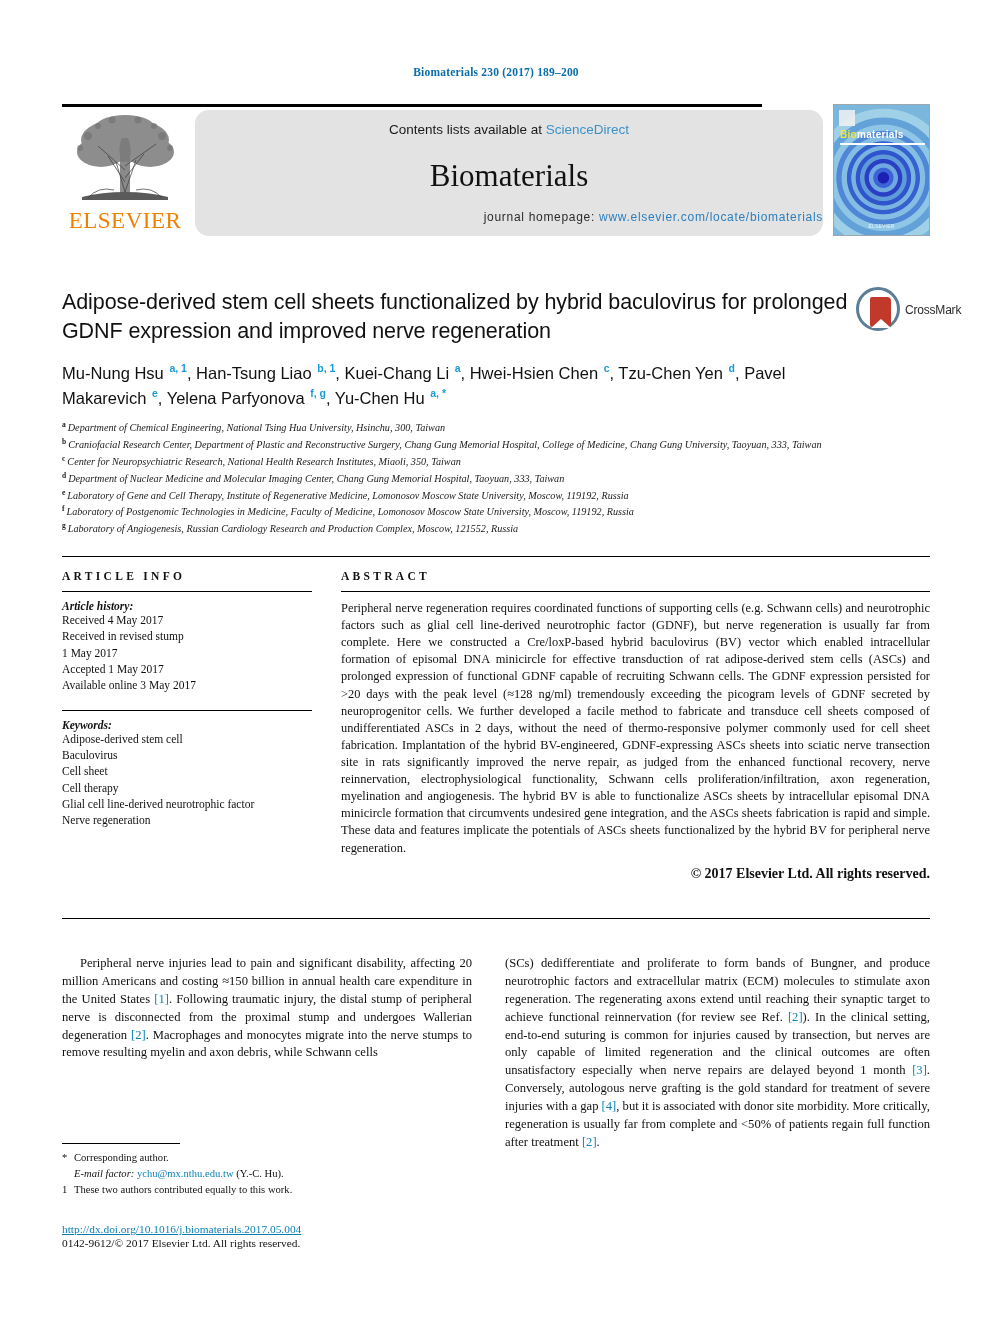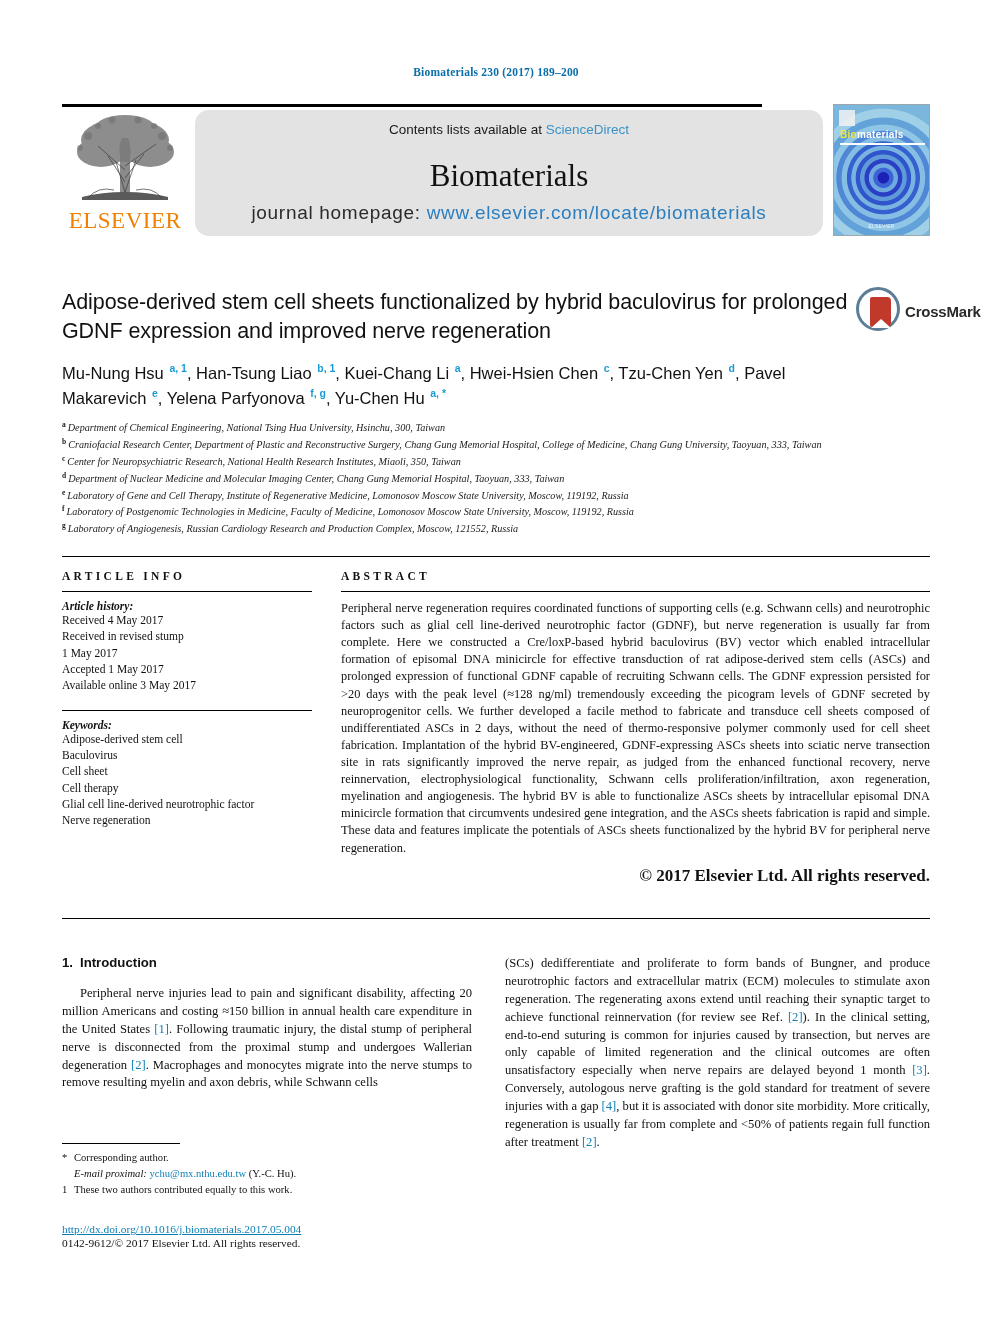--- a/index.html
+++ b/index.html
@@ -105,23 +105,23 @@
     text-align: center;
     font-family: "Liberation Serif", serif;
     font-size: 31px;
     color: #111;
   }
   .homepage-line {
     position: absolute;
     bottom: 12px;
     left: 0;
     width: 100%;
-    text-align: center;
-    font-family: "Liberation Sans", sans-serif;
-    font-size: 19px;
+    text-align: right;
+    font-family: "Liberation Sans", sans-serif;
+    font-size: 12px;
     letter-spacing: 0.7px;
     color: #2b2b2b;
   }
   .homepage-line .url {
     color: #2b7fc0;
   }
   .cover-thumb {
     position: absolute;
     top: 0;
     left: 771px;
@@ -230,22 +230,22 @@
     transform: translateX(-50%);
     border-left: 10px solid transparent;
     border-right: 10px solid transparent;
     border-bottom: 9px solid #ffffff;
   }
   .crossmark-text {
     position: absolute;
     top: 16px;
     left: 49px;
     font-family: "Liberation Sans", sans-serif;
-    font-size: 15px;
-    font-weight: bold;
+    font-size: 12px;
+    font-weight: normal;
     color: #2a2a2a;
     letter-spacing: -0.2px;
   }
 
   
   .authors {
     margin-top: 16px;
     font-family: "Liberation Sans", sans-serif;
     font-size: 16.5px;
     line-height: 1.45;
@@ -353,21 +353,21 @@
     font-size: 12.4px;
     line-height: 1.38;
     text-align: justify;
     color: #111;
     margin: 0;
   }
   .copyright {
     margin-top: 9px;
     text-align: right;
     font-family: "Liberation Serif", serif;
-    font-size: 17px;
+    font-size: 14px;
     font-weight: bold;
     color: #111;
   }
 
   
   .body-cols {
     position: absolute;
     top: 955px;
     left: 62px;
     width: 868px;
@@ -573,42 +573,39 @@
     <div class="col-abstract">
       <div class="sec-head">ABSTRACT</div>
       <div class="thin-rule"></div>
       <p class="abstract-text">Peripheral nerve regeneration requires coordinated functions of supporting cells (e.g. Schwann cells) and neurotrophic factors such as glial cell line-derived neurotrophic factor (GDNF), but nerve regeneration is usually far from complete. Here we constructed a Cre/loxP-based hybrid baculovirus (BV) vector which enabled intracellular formation of episomal DNA minicircle for effective transduction of rat adipose-derived stem cells (ASCs) and prolonged expression of functional GDNF capable of recruiting Schwann cells. The GDNF expression persisted for &gt;20 days with the peak level (≈128 ng/ml) tremendously exceeding the picogram levels of GDNF secreted by neuroprogenitor cells. We further developed a facile method to fabricate and transduce cell sheets composed of undifferentiated ASCs in 2 days, without the need of thermo-responsive polymer commonly used for cell sheet fabrication. Implantation of the hybrid BV-engineered, GDNF-expressing ASCs sheets into sciatic nerve transection site in rats significantly improved the nerve repair, as judged from the enhanced functional recovery, nerve reinnervation, electrophysiological functionality, Schwann cells proliferation/infiltration, axon regeneration, myelination and angiogenesis. The hybrid BV is able to functionalize ASCs sheets by intracellular episomal DNA minicircle formation that circumvents undesired gene integration, and the ASCs sheets fabrication is rapid and simple. These data and features implicate the potentials of ASCs sheets functionalized by the hybrid BV for peripheral nerve regeneration.</p>
       <div class="copyright">© 2017 Elsevier Ltd. All rights reserved.</div>
     </div>
   </div>
 
   <div class="body-cols">
     <div class="col-left">
-      <h2 class="h-section">
-        <span class="num">1.</span><span>Introduction</span>
-      </h2>
       <p class="body-p">
         <span>Peripheral nerve injuries lead to pain and significant disability, affecting 20 million Americans and costing ≈150 billion in annual health care expenditure in the United States </span><span class="ref">[1]</span><span>. Following traumatic injury, the distal stump of peripheral nerve is disconnected from the proximal stump and undergoes Wallerian degeneration </span><span class="ref">[2]</span><span>. Macrophages and monocytes migrate into the nerve stumps to remove resulting myelin and axon debris, while Schwann cells</span>
       </p>
     </div>
 
     <div class="col-right">
       <p class="body-p noindent">
         <span>(SCs) dedifferentiate and proliferate to form bands of Bungner, and produce neurotrophic factors and extracellular matrix (ECM) molecules to stimulate axon regeneration. The regenerating axons extend until reaching their synaptic target to achieve functional reinnervation (for review see Ref. </span><span class="ref">[2]</span><span>). In the clinical setting, end-to-end suturing is common for injuries caused by transection, but nerves are only capable of limited regeneration and the clinical outcomes are often unsatisfactory especially when nerve repairs are delayed beyond 1 month </span><span class="ref">[3]</span><span>. Conversely, autologous nerve grafting is the gold standard for treatment of severe injuries with a gap </span><span class="ref">[4]</span><span>, but it is associated with donor site morbidity. More critically, regeneration is usually far from complete and &lt;50% of patients regain full function after treatment </span><span class="ref">[2]</span><span>.</span>
       </p>
     </div>
   </div>
 
   <div class="footnotes">
     <div class="fn-rule"></div>
     <div class="fn-line">
       <span class="marker">*</span><span>Corresponding author.</span>
     </div>
     <div class="fn-line">
-      <span class="marker"></span><em>E-mail proximal:</em>
+      <span class="marker"></span><em>E-mail factor:</em>
       <span class="fn-mail">ychu@mx.nthu.edu.tw</span>
       <span>(Y.-C. Hu).</span>
     </div>
     <div class="fn-line">
       <span class="marker">1</span><span>These two authors contributed equally to this work.</span>
     </div>
   </div>
 
   <div class="doi-block">
     <span class="doi-link">http://dx.doi.org/10.1016/j.biomaterials.2017.05.004</span>

